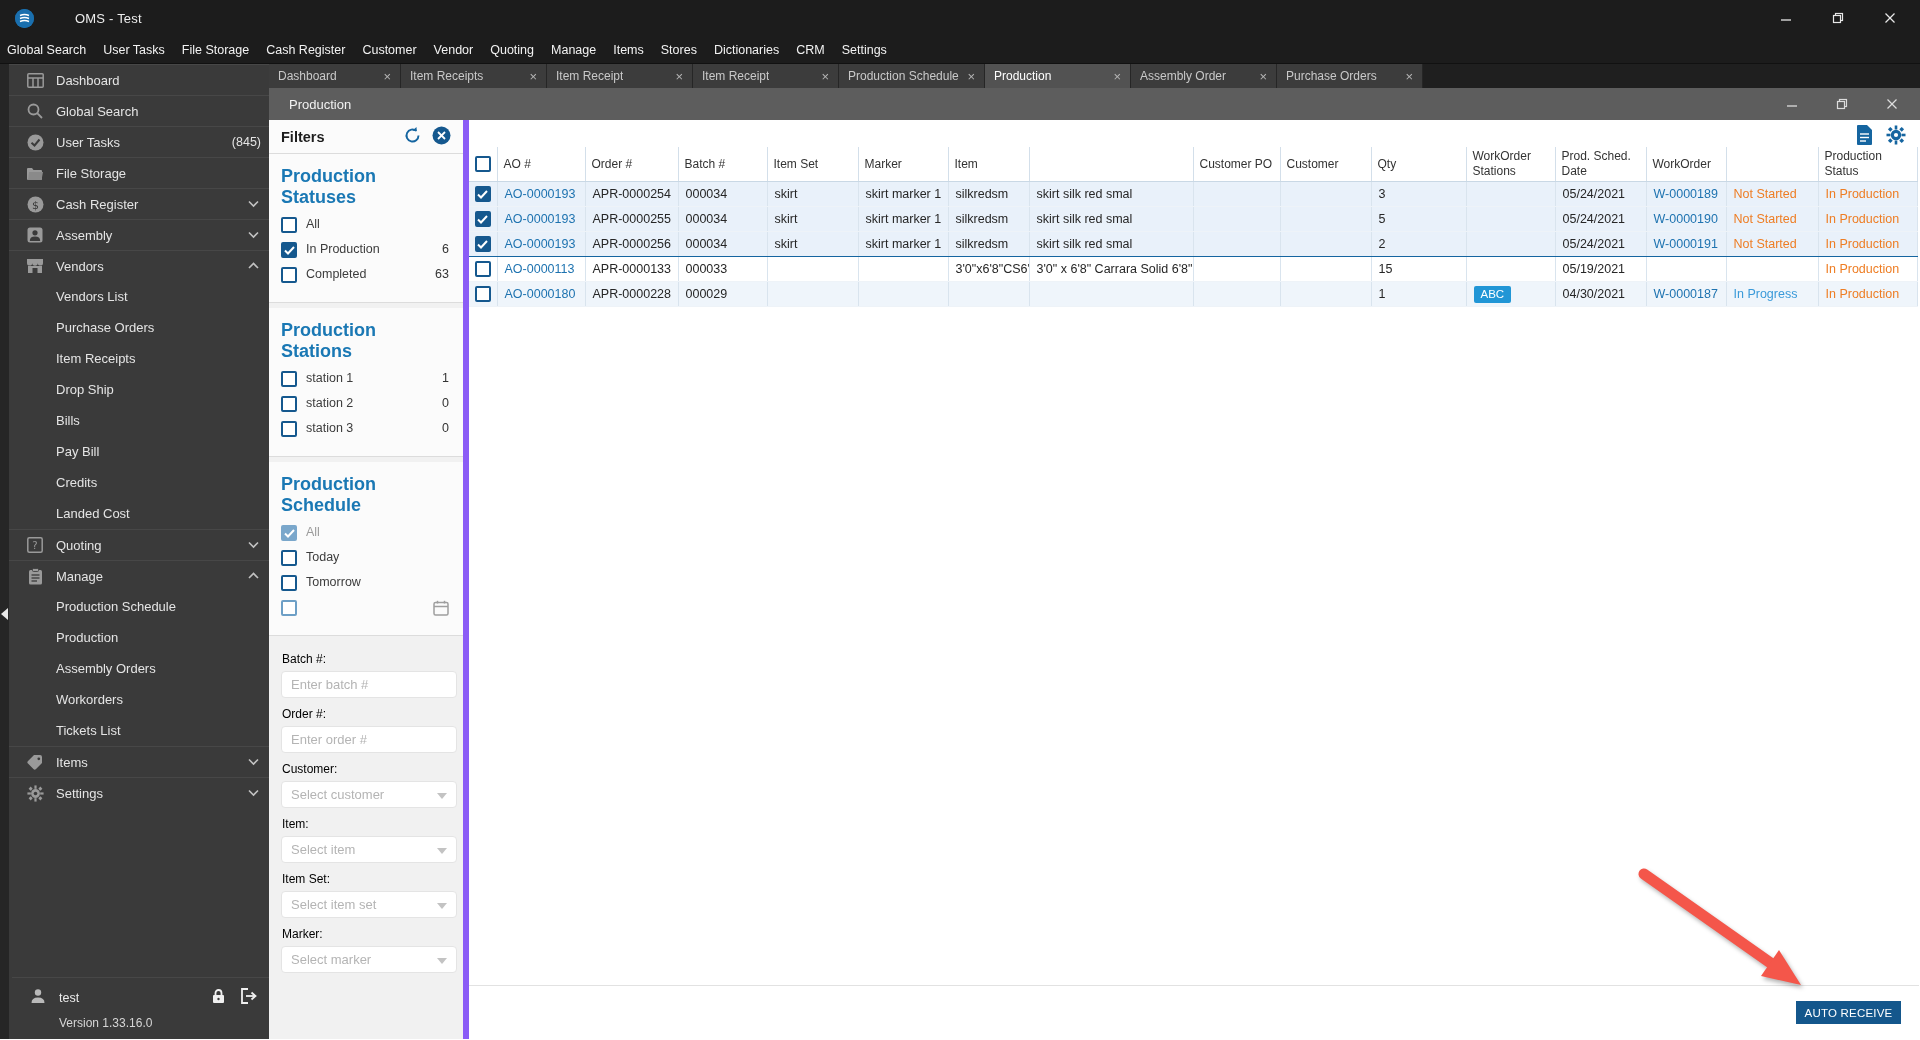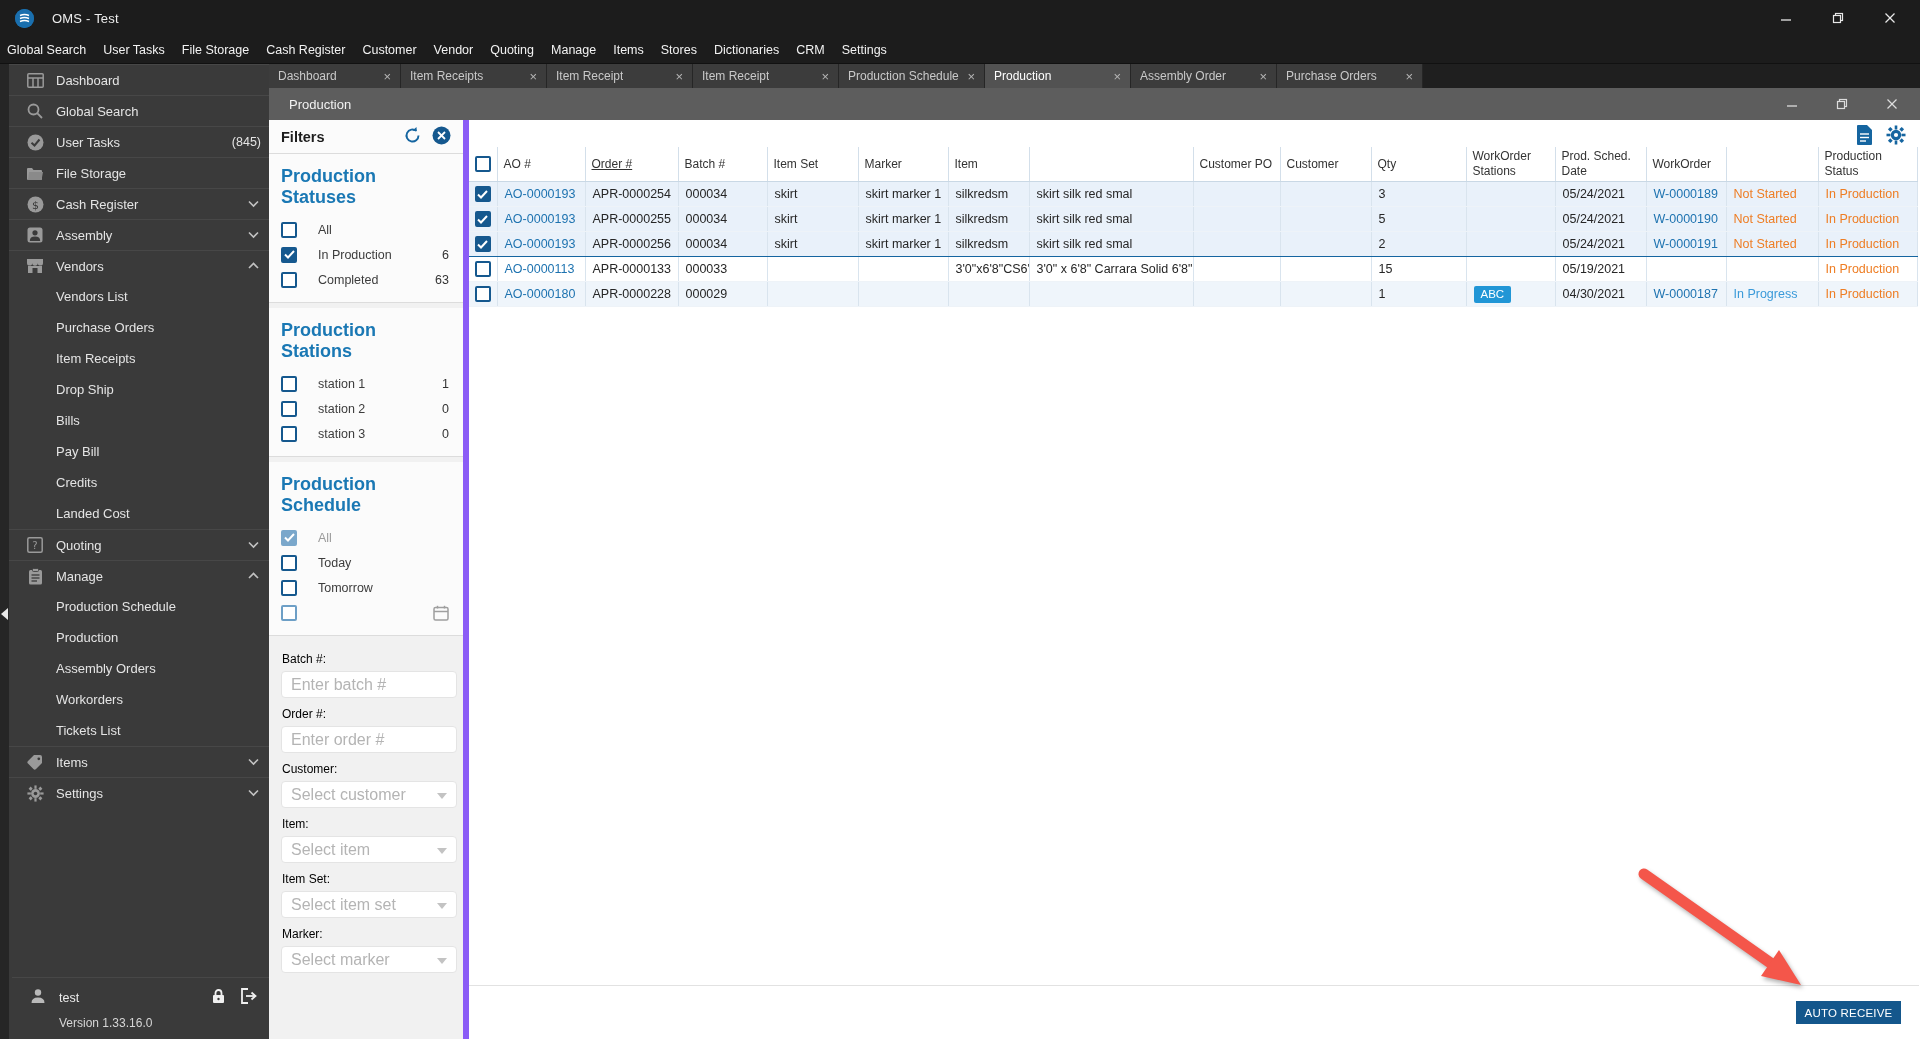--- a/index.html
+++ b/index.html
@@ -1,20 +1,20 @@
 <!DOCTYPE html>
 <html><head>
 <meta charset="utf-8">
 <style>
   * { margin:0; padding:0; box-sizing:border-box; }
   html,body { width:1920px; height:1040px; overflow:hidden; background:#fff;
     font-family:"Liberation Sans","DejaVu Sans",sans-serif; }
 
   
-  .titlebar { height:36px; background:#1c1c1c; display:flex; align-items:center; color:#ececec; }
+  .titlebar { height:36px; background:#1c1c1c; display:flex; align-items:center; color:#ececec;gap:23px; }
   .logo { width:19px; height:19px; border-radius:50%; background:#1a6fae; margin-left:15px;
     display:flex; align-items:center; justify-content:center; }
   .titlebar .wtitle { font-size:13px; margin-left:18px; letter-spacing:.2px; }
   .wincontrols { margin-left:auto; display:flex; align-items:center; gap:40px; padding-right:24px; }
   .wincontrols .wc { width:12px; height:12px; display:flex; align-items:center; justify-content:center; cursor:default; }
 
   
   .menubar { height:28px; background:#1c1c1c; display:flex; align-items:center; gap:17px;
     padding-left:7px; border-bottom:1px solid #111; }
   .menubar .mitem { color:#f2f2f2; font-size:12.5px; white-space:nowrap; }
@@ -58,34 +58,34 @@
 
   .content { display:flex; height:919px; }
 
   
   .filters { width:200px; flex:none; background:#f1f1f1; border-right:6px solid #8b5cf6; font-size:12.5px; }
   .f-head { height:34px; background:#fbfbfb; display:flex; align-items:center; padding:0 12px; border-bottom:1px solid #dcdcdc; }
   .f-head .ftitle { font-size:14.5px; font-weight:bold; color:#1d1d1d; }
   .f-head .ficons { margin-left:auto; display:flex; gap:10px; align-items:center; }
   .f-section { background:#fbfbfb; padding:8px 12px 10px 12px; border-bottom:1px solid #dcdcdc; margin-bottom:5px; }
   .f-sec-title { color:#1a78b4; font-weight:bold; font-size:18px; margin:4px 0 9px 0; }
-  .f-opt { display:flex; align-items:center; height:25px; position:relative;gap:12px; }
+  .f-opt { display:flex; height:25px; position:relative; }
   .cb { width:16px; height:16px; border:2px solid #15588e; border-radius:2px; background:#fff; flex:none;
     display:flex; align-items:center; justify-content:center; }
   .cb.checked { background:#15588e; border-color:#15588e; }
   .cb.disabled { background:#7aa7cb; border-color:#7aa7cb; }
   .cb.light { border-color:#6d9fc6; }
   .f-opt .olabel { margin-left:9px; color:#3c3c3c; }
   .f-opt.dim .olabel { color:#9b9b9b; }
   .f-opt .ocount { position:absolute; right:2px; color:#333; }
   .f-opt .ocal { position:absolute; right:2px; display:flex; }
   .f-fields { padding:2px 12px; }
   .f-field-label { font-size:12px; color:#000000; margin:9px 0 5px 1px; }
   .f-input { width:176px; height:27px; background:#fff; border:1px solid #e4e4e4; border-radius:4px;
-    font-size:16px; color:#333; padding:0 9px; outline:none; position:relative; display:flex; align-items:center;
+    font-size:13px; color:#333; padding:0 9px; outline:none; position:relative; display:flex; align-items:center;
     font-family:"Liberation Sans","DejaVu Sans",sans-serif; }
   .f-input::placeholder { color:#b4b4b4; }
   .f-select { position:relative; }
   .f-select .ph { color:#b4b4b4; }
   .f-select .tri { position:absolute; right:9px; top:11px; width:0; height:0;
     border-left:5px solid transparent; border-right:5px solid transparent; border-top:6px solid #c3c3c3; }
 
   
   .table-area { position:relative; width:1450px; background:#fff; }
   .toolbar-icons { position:absolute; top:5px; right:13px; display:flex; gap:13px; }
@@ -585,21 +585,21 @@
                 <circle cx="10" cy="10" r="2.1" fill="#fff"></circle>
               </svg></span>
         </div>
         <table class="grid">
           <thead>
               <tr id="grid-head">
                 <th class="cbcell" style="width: 28px;">
                   <span class="cb"></span>
                 </th>
                 <th style="width: 88px;">AO #</th>
-                <th style="width: 93px; text-decoration: underline;">Order #</th>
+                <th style="width: 93px;">Order #</th>
                 <th style="width: 89px;">Batch #</th>
                 <th style="width: 91px;">Item Set</th>
                 <th style="width: 90px;">Marker</th>
                 <th style="width: 81px;">Item</th>
                 <th style="width: 164px;"></th>
                 <th style="width: 87px;">Customer PO</th>
                 <th style="width: 91px;">Customer</th>
                 <th style="width: 95px;">Qty</th>
                 <th style="width: 89px;">WorkOrder Stations</th>
                 <th style="width: 91px;">Prod. Sched. Date</th>

